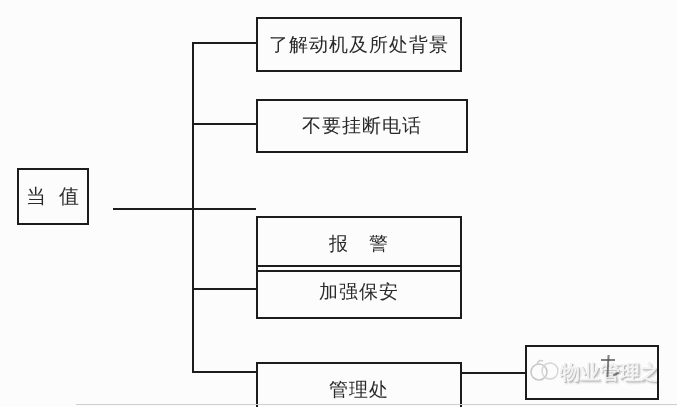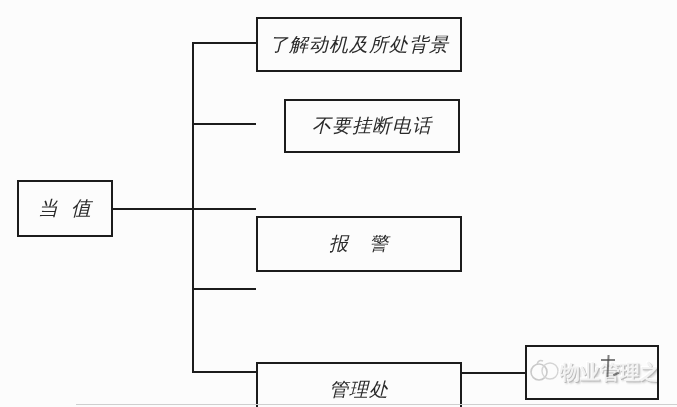--- a/index.html
+++ b/index.html
@@ -19,21 +19,20 @@
     border:2px solid #1c1c1c;
     background:transparent;
     display:flex;align-items:center;justify-content:center;
     box-sizing:border-box;
   }
   .box-label{
     font-size:19px;
     color:#2a2a2a;
     white-space:pre;
     letter-spacing:1px;
-    font-style:italic;
   }
   .root-box .box-label{font-size:20px;}
   
   .line{position:absolute;background:#1c1c1c;}
   .line-h{height:2px;}
   .line-v{width:2px;}
   
   .wm-box{
     position:absolute;
     border:2px solid #1c1c1c;
@@ -71,36 +70,39 @@
 <div class="canvas">
 
   <div class="line line-v" style="left:192px;top:42px;height:331px;"></div>
   <div class="line line-h" style="left:192px;top:42px;width:64px;"></div>
   <div class="line line-h" style="left:192px;top:123px;width:64px;"></div>
   <div class="line line-h" style="left:113px;top:208px;width:143px;"></div>
   <div class="line line-h" style="left:192px;top:288px;width:64px;"></div>
   <div class="line line-h" style="left:192px;top:371px;width:64px;"></div>
   <div class="line line-h" style="left:462px;top:372px;width:63px;"></div>
 
-  <div class="box root-box" style="left:17px;top:180px;width:96px;height:57px;">
+  <div class="box root-box" style="left:17px;top:168px;width:72px;height:57px;">
     <span class="box-label">当  值</span>
   </div>
 
   <div class="box" style="left:256px;top:17px;width:206px;height:55px;">
     <span class="box-label">了解动机及所处背景</span>
   </div>
 
-  <div class="box" style="left:256px;top:99px;width:176px;height:54px;margin-left:28px;">
+  <div class="box" style="left:256px;top:99px;width:212px;height:54px;">
     <span class="box-label">不要挂断电话</span>
   </div>
 
   <div class="box" style="left:256px;top:180px;width:206px;height:56px;margin-top:36px;">
     <span class="box-label">报　警</span>
   </div>
 
+  <div class="box" style="left:256px;top:265px;width:206px;height:54px;">
+    <span class="box-label">加强保安</span>
+  </div>
 
   <div class="box" style="left:256px;top:362px;width:206px;height:55px;">
     <span class="box-label">管理处</span>
   </div>
 
   <div class="wm-box" style="left:525px;top:345px;width:134px;height:55px;">
     <div class="wm-content">
       <span class="wm-logo">
         <svg width="30" height="28" viewBox="0 0 30 28">
           <circle cx="10" cy="15" r="8" fill="none" stroke="#c9c9c9" stroke-width="1.6"></circle>

